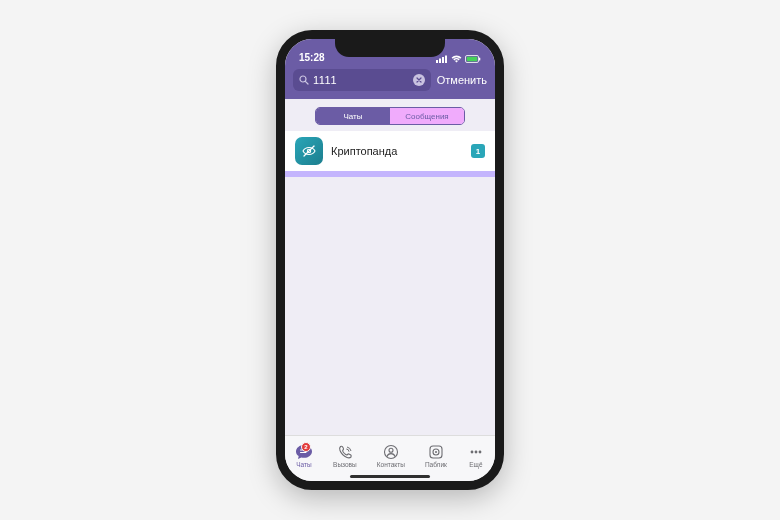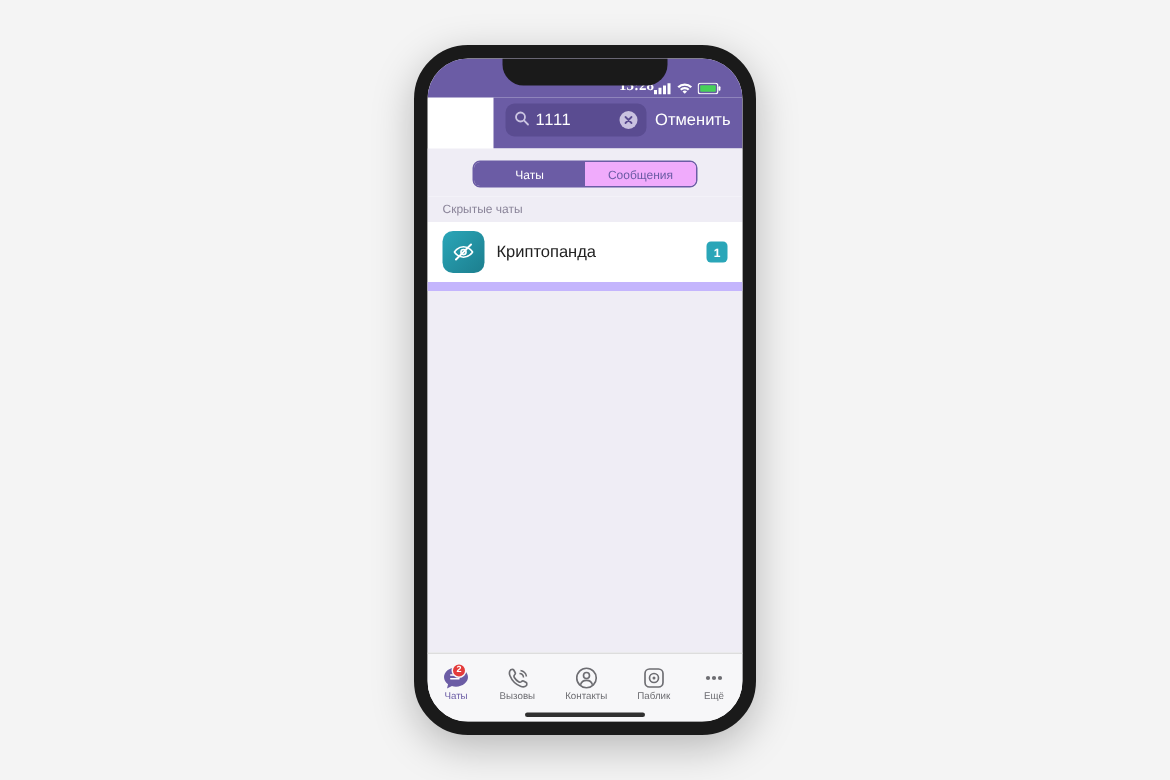--- a/index.html
+++ b/index.html
@@ -35,36 +35,34 @@
     border-bottom-right-radius: 14px;
     z-index: 50;
   }
   
   .statusbar {
     height: 26px;
     background: #6b5ca5;
     color: #fff;
     display: flex;
     align-items: flex-end;
-    justify-content: flex-end;
+    justify-content: space-between;
     padding: 0 14px 2px 14px;
     font-size: 10px;
     font-weight: 600;
-    font-family: Liberation Serif, serif;
   }
   .status-right { display: flex; align-items: center; gap: 3px; }
   .status-right svg { display: block; }
   
   .searchbar {
     background: #6b5ca5;
     padding: 4px 8px 8px 8px;
     display: flex;
     align-items: center;
     gap: 6px;
-    margin-left: 44px;
   }
   .search-field {
     flex: 1;
     background: #5a4c91;
     border-radius: 6px;
     height: 22px;
     display: flex;
     align-items: center;
     padding: 0 6px;
     color: #fff;
@@ -242,21 +240,20 @@
       <span class="cancel-link">Отменить</span>
     </div>
 
     <div class="seg-wrap">
       <div class="segmented">
         <div class="seg-item active">Чаты</div>
         <div class="seg-item">Сообщения</div>
       </div>
     </div>
 
-    <div class="section-header">Скрытые чаты</div>
 
     <div class="chat-row">
       <div class="avatar">
         <svg width="16" height="16" viewBox="0 0 16 16">
           <path d="M2 8 C2 8 4 4.5 8 4.5 C12 4.5 14 8 14 8 C14 8 12 11.5 8 11.5 C4 11.5 2 8 2 8 Z" fill="none" stroke="#fff" stroke-width="1.1"></path>
           <circle cx="8" cy="8" r="1.7" fill="none" stroke="#fff" stroke-width="1.1"></circle>
           <line x1="3" y1="13" x2="13" y2="3" stroke="#fff" stroke-width="1.3" stroke-linecap="round"></line>
         </svg>
       </div>
       <span class="chat-name">Криптопанда</span>

